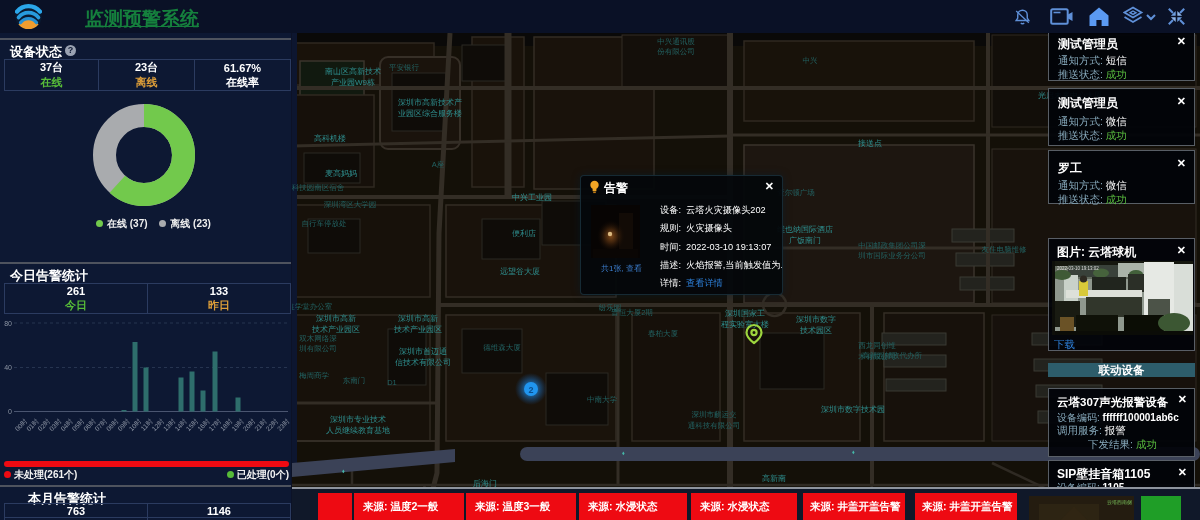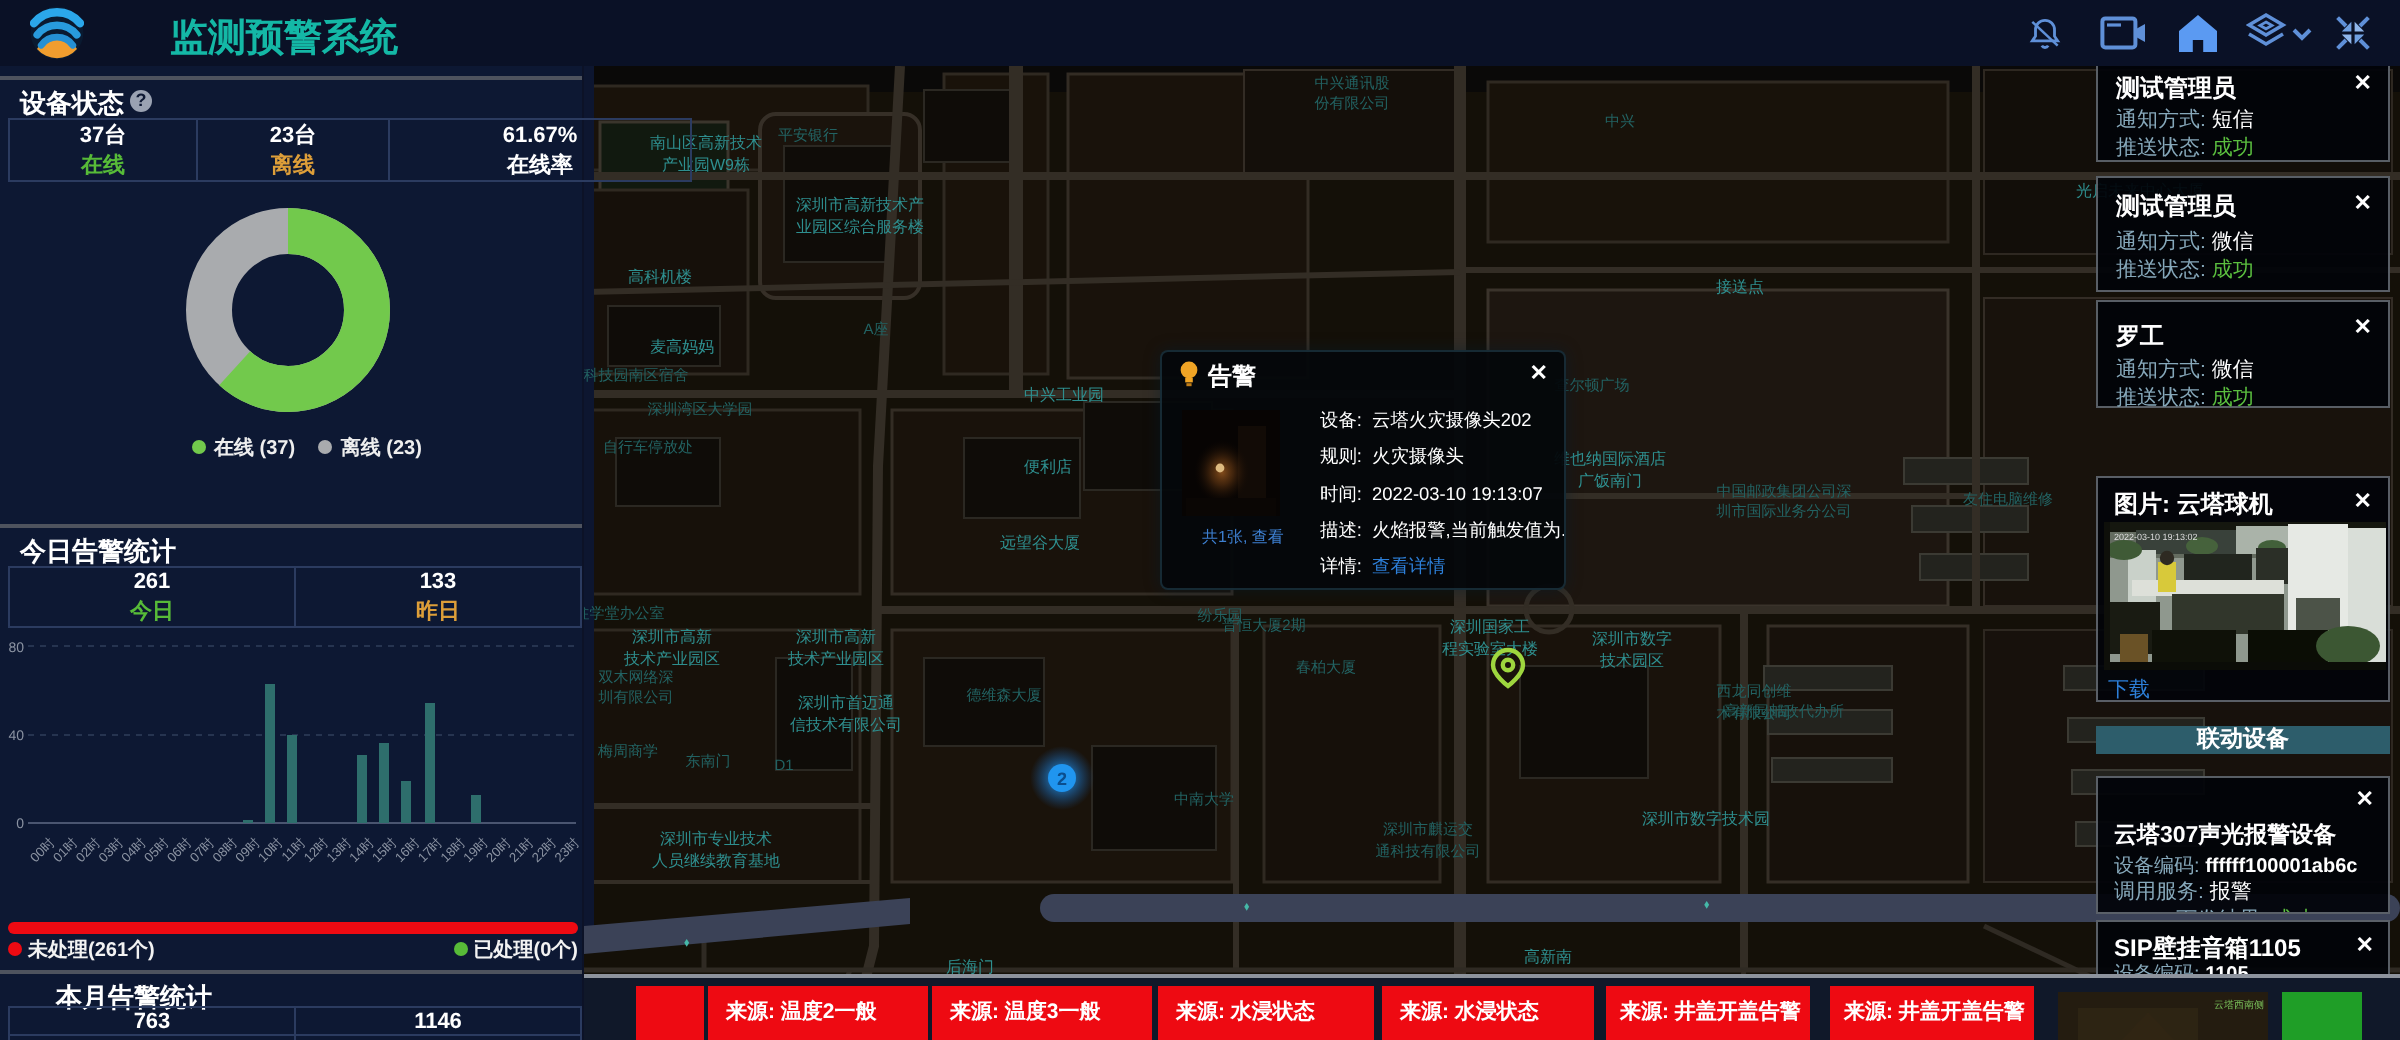--- a/index.html
+++ b/index.html
@@ -211,21 +211,21 @@
 <div class="abs" id="header" style="left:0;top:0;width:1200px;height:33px;background:#0a1126;z-index:30;">
 
   <svg class="abs" style="left:15px;top:3px;" width="27" height="27" viewBox="0 0 27 27">
     <circle cx="13.5" cy="13.5" r="13.2" fill="#0a1a30"></circle>
     <path d="M3.5 21.5 A12 12 0 0 1 23.5 21.5 A13.2 13.2 0 0 1 3.5 21.5 Z" fill="#f09d2e"></path>
     <path d="M2 8.6 A14.8 14.8 0 0 1 25 8.6" fill="none" stroke="#2ba7ea" stroke-width="4.2" stroke-linecap="round"></path>
     <path d="M3.6 14.4 A12.6 12.6 0 0 1 23.4 14.4" fill="none" stroke="#289bdd" stroke-width="3.8" stroke-linecap="round"></path>
     <path d="M5.6 19.6 A9.8 9.8 0 0 1 21.4 19.6" fill="none" stroke="#2590d3" stroke-width="3.4" stroke-linecap="round"></path>
   </svg>
 
-  <div class="abs" style="left:85px;top:6px;font-size:19px;font-weight:bold;color:#14b8a6;letter-spacing:0px;">监测预警系统</div>
+  <div class="abs" style="left:85px;top:6px;font-size:19px;font-weight:bold;color:#15803d;letter-spacing:0px;text-decoration:underline;">监测预警系统</div>
 
   <svg class="abs" style="left:1013px;top:7px;" width="19" height="19" viewBox="0 0 24 24" fill="none" stroke="#5f90d8" stroke-width="1.8">
     <path d="M6 10 a6 6 0 0 1 12 0 v4 l2 3 H4 l2-3 z"></path>
     <path d="M10 20 a2.3 2.3 0 0 0 4 0"></path>
     <path d="M4 5 L20 20" stroke-width="1.6"></path>
   </svg>
 
   <svg class="abs" style="left:1050px;top:8px;" width="24" height="17" viewBox="0 0 24 17" fill="none" stroke="#5f90d8" stroke-width="2">
     <rect x="1.2" y="1.2" width="16.5" height="14.5" rx="1.5"></rect>
     <path d="M3.5 4.5 h7" stroke-width="1.6"></path>
@@ -259,21 +259,21 @@
 </div>
 
 <div class="abs" id="leftpanel" style="left:0;top:33px;width:291px;height:487px;background:#0d1833;z-index:20;">
 
   <div class="abs" style="left:0;top:5px;width:291px;height:2px;background:#4e535e;"></div>
 
   <div class="abs" style="left:10px;top:10px;font-size:13px;font-weight:bold;color:#fff;">设备状态</div>
 
   <div class="abs" style="left:65px;top:12px;width:11px;height:11px;border-radius:50%;background:#9aa2b2;color:#0d1833;font-size:9px;font-weight:bold;text-align:center;line-height:11px;">?</div>
 
-  <table class="abs" style="left:4px;top:26px;width:342px;height:29px;border-collapse:collapse;table-layout:fixed;">
+  <table class="abs" style="left:4px;top:26px;width:287px;height:29px;border-collapse:collapse;table-layout:fixed;">
     <tbody>
           <tr style="height:15px;">
       <td style="border:1px solid #2b3b60;width:94px;text-align:center;color:#fff;font-size:11px;font-weight:bold;border-bottom:none;">37台</td>
       <td style="border:1px solid #2b3b60;width:96px;text-align:center;color:#fff;font-size:11px;font-weight:bold;border-bottom:none;">23台</td>
       <td style="border:1px solid #2b3b60;text-align:center;color:#fff;font-size:11px;font-weight:bold;border-bottom:none;">61.67%</td>
     </tr>
     <tr style="height:14px;">
       <td style="border:1px solid #2b3b60;text-align:center;color:#57bb38;font-size:11px;font-weight:bold;border-top:none;">在线</td>
       <td style="border:1px solid #2b3b60;text-align:center;color:#dd9e39;font-size:11px;font-weight:bold;border-top:none;">离线</td>
       <td style="border:1px solid #2b3b60;text-align:center;color:#fff;font-size:11px;font-weight:bold;border-top:none;">在线率</td>
@@ -476,21 +476,21 @@
       <rect x="0" y="70" width="141" height="4" fill="#0b0c07"></rect>
       <rect x="0" y="0" width="3" height="74" fill="#0e0f0a"></rect>
       <text x="5" y="9" font-size="4.5" fill="#dddddd">2022-03-10 19:13:02</text>
     </svg>
     <div class="abs" style="left:5px;top:99px;font-size:10.5px;color:#2d7fd8;">下载</div>
   </div>
 
   <div class="abs" style="left:1048px;top:363px;width:147px;height:14px;background:#2d5d6b;color:#fff;font-size:11.5px;font-weight:bold;text-align:center;line-height:14px;">联动设备</div>
 
   <div class="abs" style="left:1048px;top:388px;width:147px;height:69px;background:rgba(1,3,9,0.93);border:1px solid rgba(160,170,178,0.55);padding:7px 6px 0 8px;overflow:hidden;">
-    <div style="font-size:11.5px;font-weight:bold;color:#fff;line-height:12px;white-space:nowrap;margin-top:16px;">云塔307声光报警设备</div>
+    <div style="font-size:11.5px;font-weight:bold;color:#fff;line-height:12px;white-space:nowrap;">云塔307声光报警设备</div>
     <div class="abs" style="right:7px;top:4px;font-size:11px;font-weight:bold;color:#fff;">✕</div>
     <div style="font-size:10px;color:#86a8ba;line-height:10px;margin-top:5px;white-space:nowrap;">设备编码: <span style="color:#fff;font-weight:bold;">ffffff100001ab6c</span></div>
     <div style="font-size:10.5px;color:#86a8ba;line-height:11px;margin-top:2px;">调用服务: <span style="color:#fff;">报警</span></div>
     <div style="font-size:10.5px;color:#86a8ba;line-height:11px;margin-top:3px;text-align:center;">下发结果: <span style="color:#5bbf3f;">成功</span></div>
   </div>
 
   <div class="abs" style="left:1048px;top:460px;width:147px;height:60px;background:rgba(1,3,9,0.93);border:1px solid rgba(160,170,178,0.55);padding:7px 6px 0 8px;">
     <div style="font-size:12px;font-weight:bold;color:#fff;line-height:13px;white-space:nowrap;">SIP壁挂音箱1105</div>
     <div class="abs" style="right:7px;top:5px;font-size:11px;font-weight:bold;color:#fff;">✕</div>
     <div style="font-size:10px;color:#86a8ba;line-height:10px;margin-top:2px;">设备编码: <span style="color:#fff;font-weight:bold;">1105</span></div>

